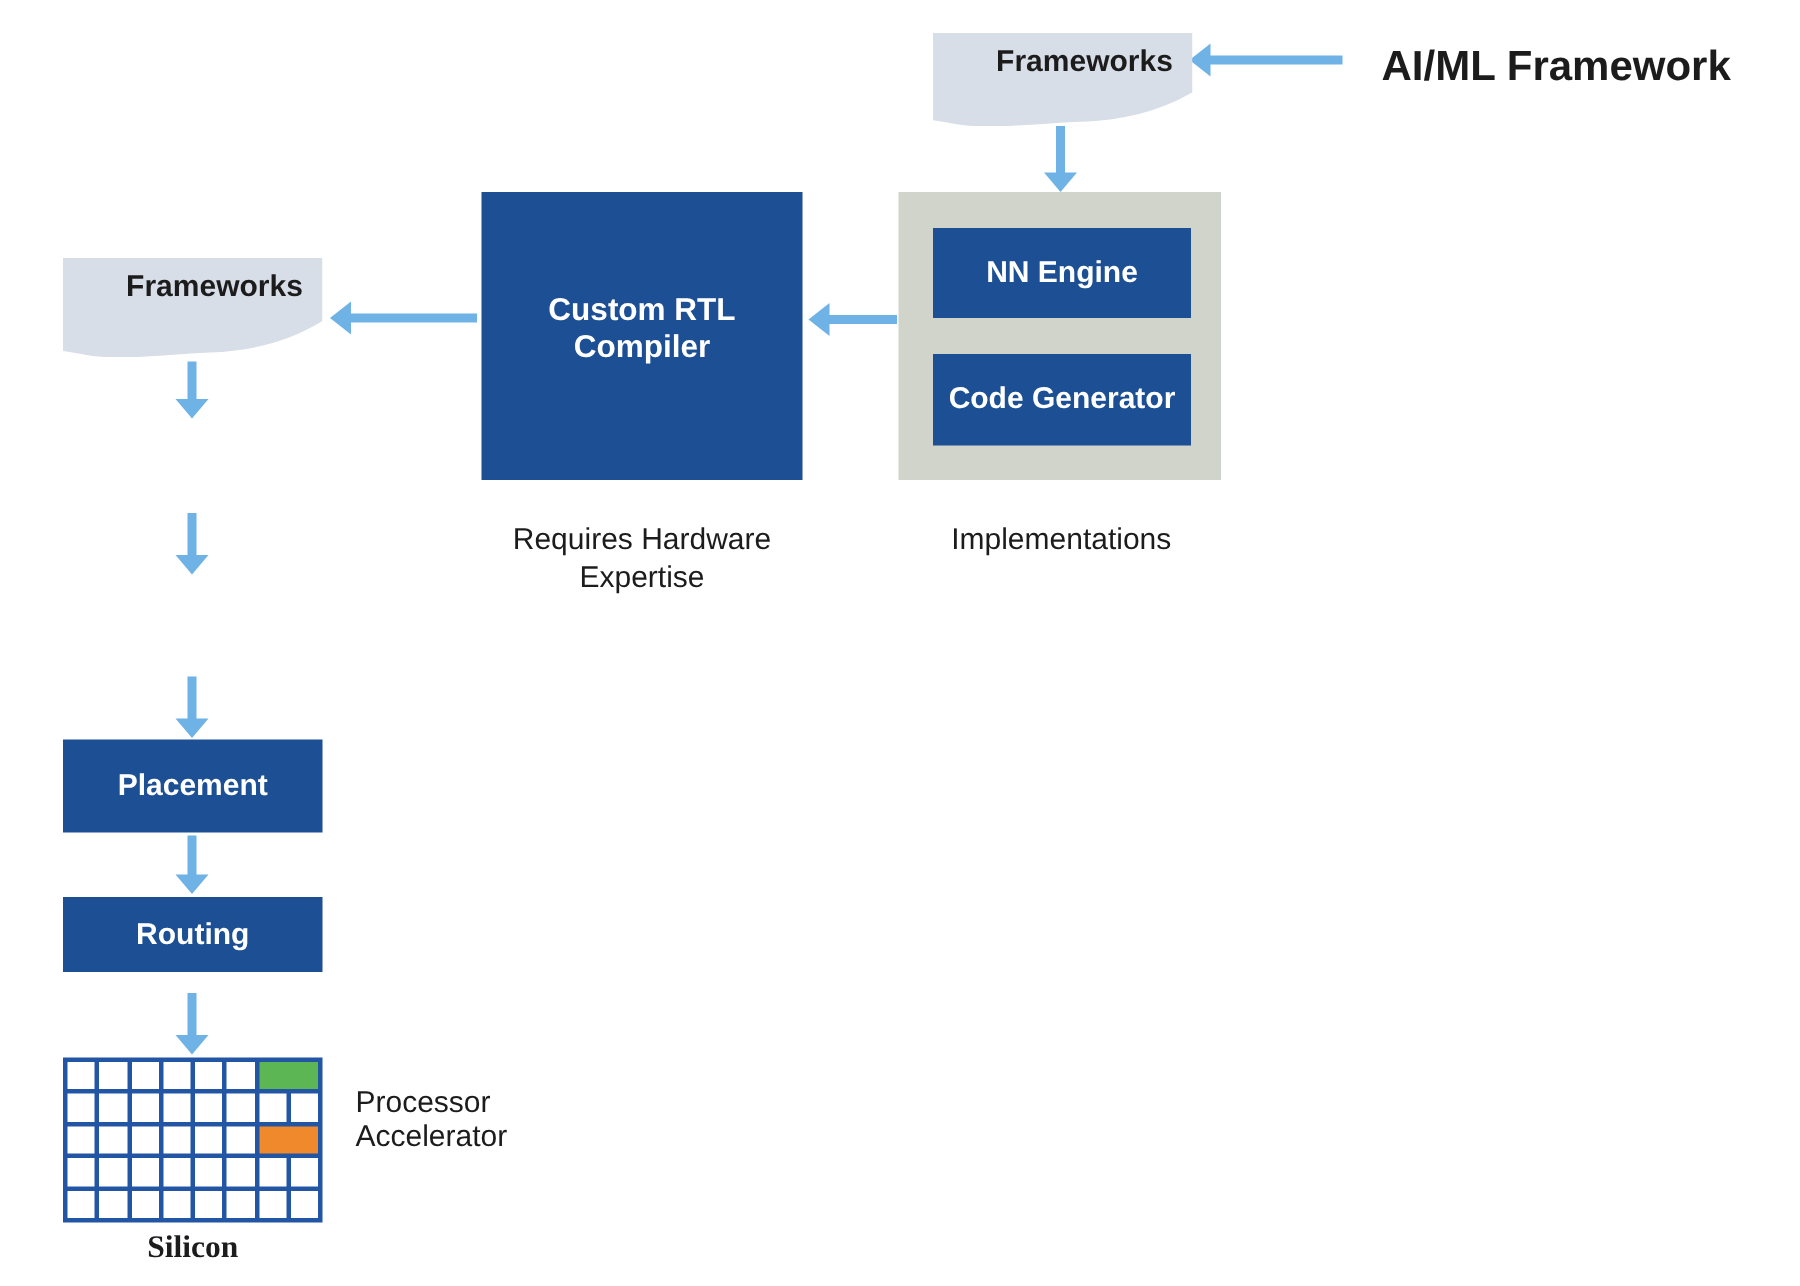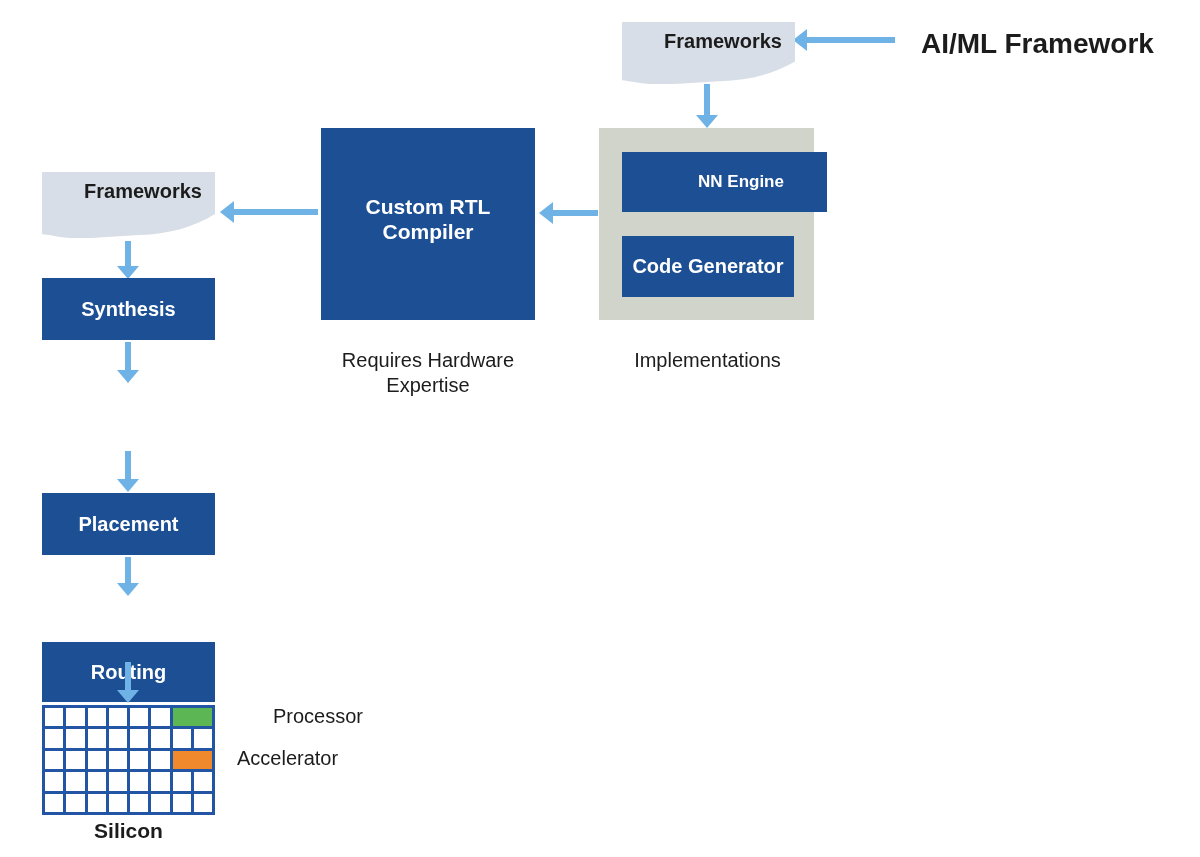--- a/index.html
+++ b/index.html
@@ -79,21 +79,21 @@
     <div class="doc-label">Frameworks</div>
   </div>
 
   <div class="arrow-down" style="left:696px; top:84px; height:44px;">
     <div class="stem"></div>
     <div class="head"></div>
   </div>
 
   <div class="panel" style="left:599px; top:128px; width:215px; height:192px;"></div>
 
-  <div class="blue-box" style="left:622px; top:152px; width:172px; height:60px; font-size:17px;padding-left:33px;">
+  <div class="blue-box" style="left:622px; top:152px; width:172px; height:60px; font-size:20px;">
     <span>NN Engine</span>
   </div>
 
   <div class="blue-box" style="left:622px; top:236px; width:172px; height:61px; font-size:20px;">
     <span>Code Generator</span>
   </div>
 
   <div class="arrow-left" style="left:539px; top:202px; width:59px;">
     <div class="stem"></div>
     <div class="head"></div>
@@ -125,23 +125,20 @@
       <path d="M0 0 H173 V42 C150 56 126 62 98 63 C64 64.5 36 69 12 64 C7 63 3 62.5 0 62 Z" style="fill:var(--doc-fill)"></path>
     </svg>
     <div class="doc-label">Frameworks</div>
   </div>
 
   <div class="arrow-down" style="left:117px; top:241px; height:38px;">
     <div class="stem"></div>
     <div class="head"></div>
   </div>
 
-  <div class="blue-box" style="left:42px; top:278px; width:173px; height:62px;">
-    <span>Synthesis</span>
-  </div>
 
   <div class="arrow-down" style="left:117px; top:342px; height:41px;">
     <div class="stem"></div>
     <div class="head"></div>
   </div>
 
 
   <div class="arrow-down" style="left:117px; top:451px; height:41px;">
     <div class="stem"></div>
     <div class="head"></div>
@@ -149,21 +146,21 @@
 
   <div class="blue-box" style="left:42px; top:493px; width:173px; height:62px;">
     <span>Placement</span>
   </div>
 
   <div class="arrow-down" style="left:117px; top:557px; height:39px;">
     <div class="stem"></div>
     <div class="head"></div>
   </div>
 
-  <div class="blue-box" style="left:42px; top:598px; width:173px; height:60px;margin-top:44px;">
+  <div class="blue-box" style="left:42px; top:598px; width:173px; height:50px;">
     <span>Routing</span>
   </div>
 
   <div class="arrow-down" style="left:117px; top:662px; height:41px;">
     <div class="stem"></div>
     <div class="head"></div>
   </div>
 
   <div class="silicon-grid" style="left:42px; top:705px; width:173px; height:110px;">
       <div class="sg-cell"></div>
@@ -199,18 +196,18 @@
       <div class="sg-cell"></div>
       <div class="sg-cell"></div>
       <div class="sg-cell"></div>
       <div class="sg-cell"></div>
       <div class="sg-cell"></div>
       <div class="sg-cell"></div>
       <div class="sg-cell"></div>
       <div class="sg-cell"></div>
     </div>
 
-  <div class="silicon-title" style="left:42px; top:819px; width:173px;">Silicon</div>
-
-  <div class="legend-label" style="left:237px; top:705px;margin-left:36px;">Processor</div>
+  <div class="silicon-title" style="left:42px; top:819px; width:173px;font-family:Liberation Serif, serif;">Silicon</div>
+
+  <div class="legend-label" style="left:237px; top:724px;">Processor</div>
   <div class="legend-label" style="left:237px; top:747px;">Accelerator</div>
 
 </div>
 
 </body></html>

